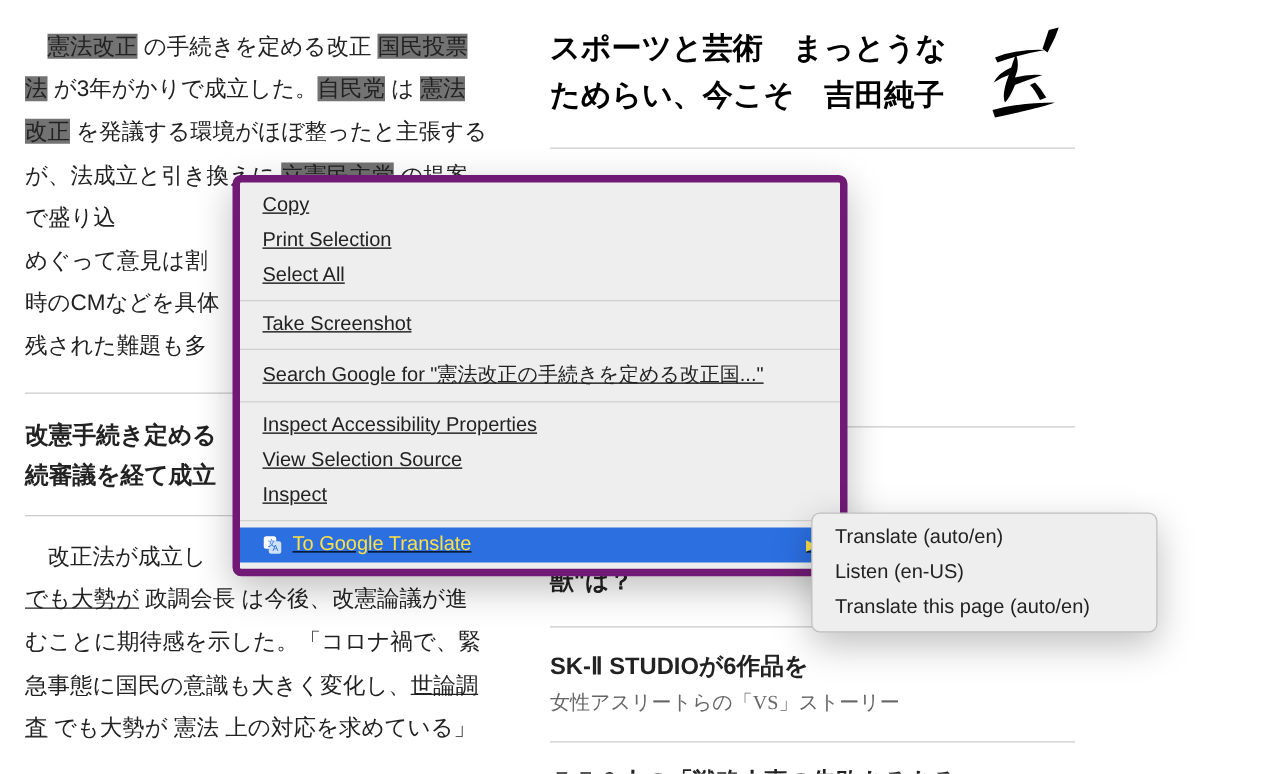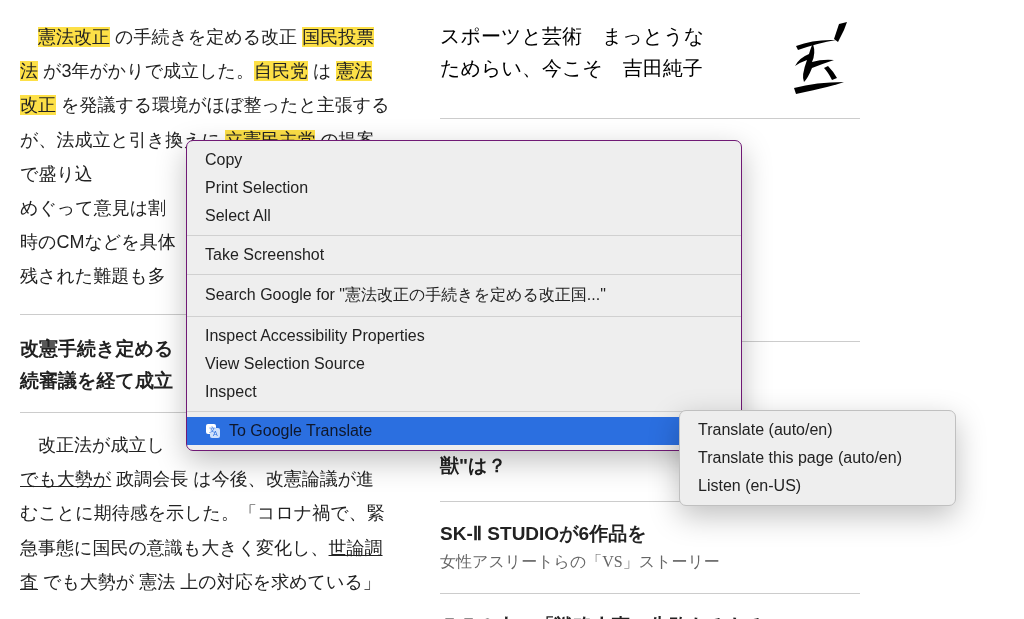--- a/index.html
+++ b/index.html
@@ -23,21 +23,21 @@
       width: 440px;
       padding-left: 20px;
     }
     .article-text {
       font-size: 18px;
       line-height: 1.9;
       color: #222;
       margin-bottom: 20px;
     }
     .article-text .highlighted {
-      background: #fde047;
+      background: #737373;
     }
     .article-heading {
       font-size: 19px;
       font-weight: bold;
       color: #222;
       line-height: 1.7;
       margin-top: 18px;
       margin-bottom: 12px;
     }
     .divider {
@@ -64,62 +64,63 @@
       border: none;
       border-top: 1px solid #ccc;
       margin: 18px 0;
     }
     .top-right-row {
       display: flex;
       align-items: flex-start;
       margin-bottom: 10px;
     }
     .top-right-text {
-      font-size: 20px;
-      font-weight: normal;
+      font-size: 24px;
+      font-weight: bold;
       line-height: 1.6;
       flex: 1;
     }
     .calligraphy {
       width: 80px;
       height: 80px;
       margin-left: 12px;
       display: flex;
       align-items: center;
       justify-content: center;
     }
     .calligraphy svg {
       width: 80px;
       height: 80px;
     }
     
     .context-menu {
       position: absolute;
       left: 186px;
       top: 140px;
-      width: 556px;
+      width: 492px;
       background: #eeeeee;
-      border: 1px solid #701a75;
+      border: 6px solid #701a75;
       border-radius: 7px;
       box-shadow: 0 10px 30px rgba(0,0,0,0.25);
       padding: 5px 0;
       font-size: 16px;
       z-index: 100;
+      text-decoration: underline;
     }
     .menu-item {
       padding: 5px 18px;
       color: #222;
       white-space: nowrap;
       cursor: default;
       display: flex;
       align-items: center;
     }
     .menu-item.highlight {
       background: #2b6fe0;
-      color: #0f172a;
+      color: #fde047;
       justify-content: center;
     }
     .menu-separator {
       border: none;
       border-top: 1px solid #d0d0d0;
       margin: 5px 0;
     }
     .menu-icon {
       width: 16px;
       height: 16px;
@@ -128,21 +129,21 @@
       align-items: center;
       justify-content: center;
     }
     .submenu-arrow {
       margin-left: auto;
       font-size: 12px;
     }
     
     .submenu {
       position: absolute;
-      left: 679px;
+      left: 649px;
       top: 410px;
       width: 277px;
       background: #eeeeee;
       border: 1px solid #c0c0c0;
       border-radius: 7px;
       box-shadow: 0 10px 30px rgba(0,0,0,0.25);
       padding: 5px 0;
       font-size: 16px;
       z-index: 101;
     }
@@ -254,15 +255,15 @@
           <text x="8" y="13" font-size="7" fill="#2b6fe0">A</text>
         </svg>
     </span>
     <span>To Google Translate</span>
     <span class="submenu-arrow">▶</span>
   </div>
 </div>
 
 <div class="submenu">
   <div class="sub-item">Translate (auto/en)</div>
+  <div class="sub-item">Listen (en-US)</div>
   <div class="sub-item">Translate this page (auto/en)</div>
-  <div class="sub-item">Listen (en-US)</div>
 </div>
 
 </body></html>

